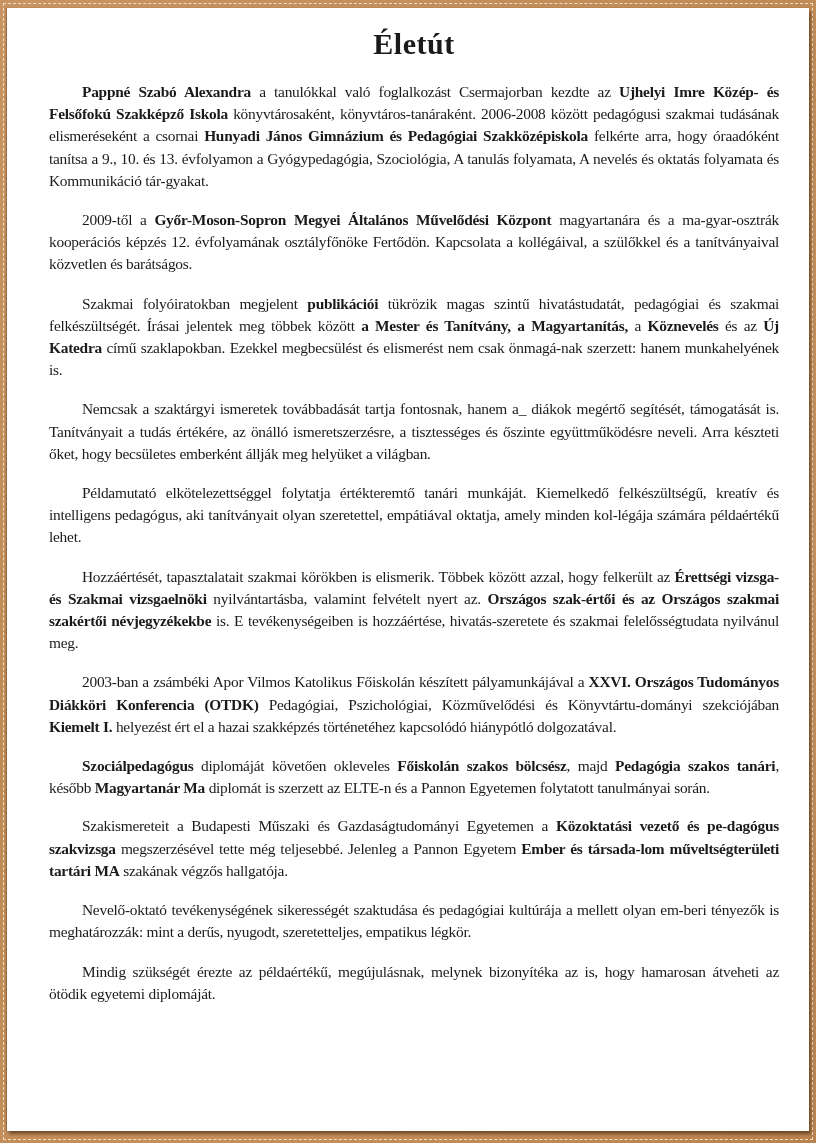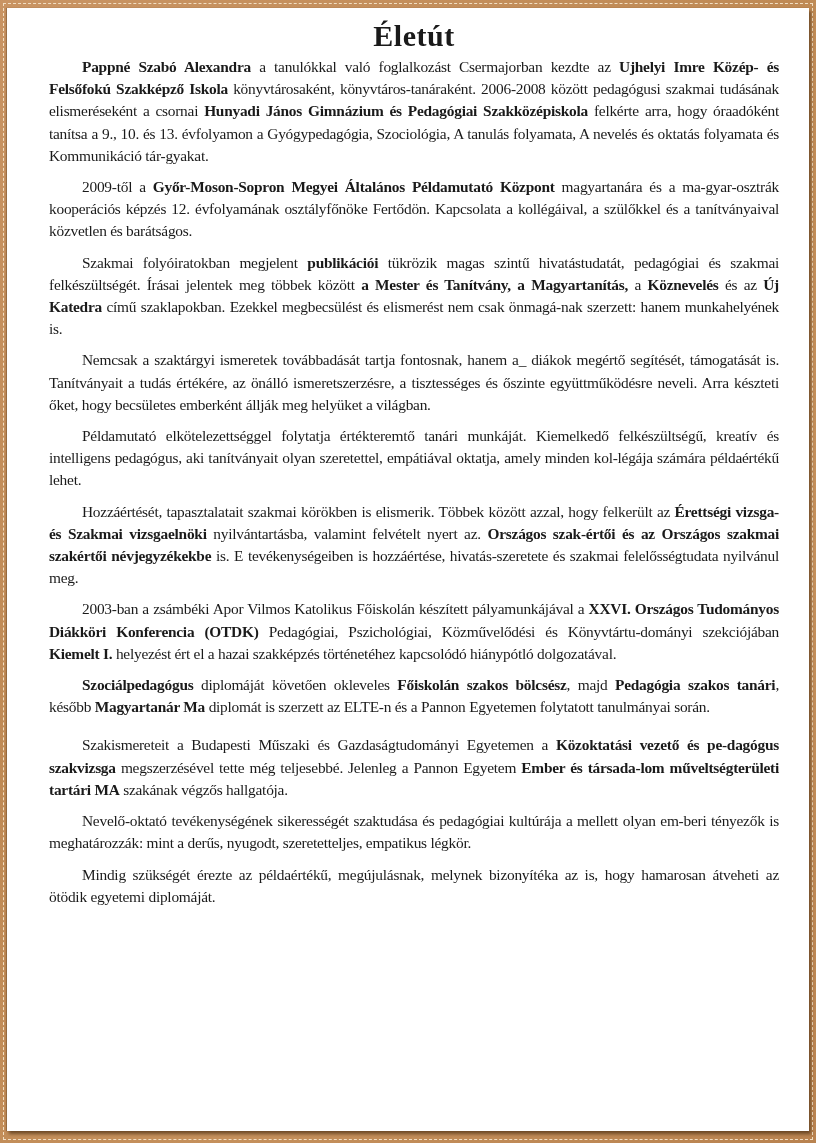--- a/index.html
+++ b/index.html
@@ -23,44 +23,44 @@
       position: absolute; left: 7px; top: 8px; width: 802px; height: 1123px;
       background: #ffffff;
       box-shadow: 2px 3px 3px rgba(60,35,10,0.6), -1px 0 1px rgba(60,35,10,0.3);
       box-sizing: border-box;
     }
     .content {
       position: absolute; left: 42px; top: 8px; width: 730px;
       color: #1a1a1a;
     }
     h1 {
-      margin: 0; text-align: center;
+      margin: 8px; text-align: center;
       font-size: 30px; font-weight: bold; line-height: 40px;
       letter-spacing: 0.5px;
     }
     p {
-      margin: 0 0 9px 0;
+      margin: 17px 0 9px 0;
       font-size: 15.4px; line-height: 22.2px;
       text-align: justify; text-indent: 33px;
       letter-spacing: -0.25px;
     }
     p.extra-gap { margin-top: 16px; }
     b { font-weight: bold; }
   </style>
 </head>
 <body>
 
 <div class="frame">
   <div class="stitch"></div>
   <div class="paper">
     <div class="content">
       <h1>Életút</h1>
       <div id="paras">
           <p><b>Pappné Szabó Alexandra</b><span> a tanulókkal való foglalkozást Csermajorban kezdte az </span><b>Ujhelyi Imre Közép- és Felsőfokú Szakképző Iskola</b><span> könyvtárosaként, könyvtáros-tanáraként. 2006-2008 között pedagógusi szakmai tudásának elismeréseként a csornai </span><b>Hunyadi János Gimnázium és Pedagógiai Szakközépiskola</b><span> felkérte arra, hogy óraadóként tanítsa a 9., 10. és 13. évfolyamon a Gyógypedagógia, Szociológia, A  tanulás folyamata, A nevelés és oktatás folyamata és Kommunikáció tár-gyakat.</span></p>
-          <p><span>2009-től a </span><b>Győr-Moson-Sopron Megyei Általános Példamutató Központ</b><span> magyartanára és a ma-gyar-osztrák kooperációs képzés 12. évfolyamának osztályfőnöke Fertődön. Kapcsolata a kollégáival, a szülőkkel és a tanítványaival közvetlen és barátságos.</span></p>
+          <p><span>2009-től a </span><b>Győr-Moson-Sopron Megyei Általános Művelődési Központ</b><span> magyartanára és a ma-gyar-osztrák kooperációs képzés 12. évfolyamának osztályfőnöke Fertődön. Kapcsolata a kollégáival, a szülőkkel és a tanítványaival közvetlen és barátságos.</span></p>
           <p><span>Szakmai folyóiratokban megjelent </span><b>publikációi</b><span> tükrözik magas szintű hivatástudatát, pedagógiai és szakmai felkészültségét. Írásai jelentek meg többek között </span><b>a Mester és Tanítvány, a Magyartanítás,</b><span> a </span><b>Köznevelés</b><span> és az </span><b>Új Katedra</b><span> című szaklapokban. Ezekkel megbecsülést és elismerést nem csak önmagá-nak szerzett: hanem munkahelyének is.</span></p>
           <p><span>Nemcsak a szaktárgyi ismeretek továbbadását tartja fontosnak, hanem a_ diákok megértő segítését, támogatását is. Tanítványait a tudás értékére, az önálló ismeretszerzésre, a tisztességes és őszinte együttműködésre neveli. Arra készteti őket, hogy becsületes emberként állják meg helyüket a világban.</span></p>
           <p><span>Példamutató elkötelezettséggel folytatja értékteremtő tanári munkáját. Kiemelkedő felkészültségű, kreatív és intelligens pedagógus, aki tanítványait olyan szeretettel, empátiával oktatja, amely minden kol-légája számára példaértékű lehet.</span></p>
           <p><span>Hozzáértését, tapasztalatait szakmai körökben is elismerik. Többek között azzal, hogy felkerült az </span><b>Érettségi vizsga- és Szakmai vizsgaelnöki</b><span> nyilvántartásba, valamint felvételt nyert az. </span><b>Országos szak-értői és az Országos szakmai szakértői névjegyzékekbe</b><span> is. E tevékenységeiben is hozzáértése, hivatás-szeretete és szakmai felelősségtudata nyilvánul meg.</span></p>
           <p><span>2003-ban a zsámbéki Apor Vilmos Katolikus Főiskolán készített pályamunkájával a </span><b>XXVI. Országos Tudományos Diákköri Konferencia (OTDK)</b><span> Pedagógiai, Pszichológiai, Közművelődési és Könyvtártu-dományi szekciójában </span><b>Kiemelt I.</b><span> helyezést ért el a hazai szakképzés történetéhez kapcsolódó hiánypótló dolgozatával.</span></p>
           <p><b>Szociálpedagógus</b><span> diplomáját követően okleveles </span><b>Főiskolán szakos bölcsész</b><span>, majd </span><b>Pedagógia szakos tanári</b><span>, később </span><b>Magyartanár Ma</b><span> diplomát is szerzett az ELTE-n és a Pannon Egyetemen folytatott tanulmányai során.</span></p>
           <p class="extra-gap"><span>Szakismereteit a Budapesti Műszaki és Gazdaságtudományi Egyetemen a </span><b>Közoktatási vezető és pe-dagógus szakvizsga</b><span> megszerzésével tette még teljesebbé. Jelenleg a Pannon Egyetem </span><b>Ember és társada-lom műveltségterületi tartári MA</b><span> szakának végzős hallgatója.</span></p>
           <p><span>Nevelő-oktató tevékenységének sikerességét szaktudása és pedagógiai kultúrája a mellett olyan em-beri tényezők is meghatározzák: mint a derűs, nyugodt, szeretetteljes, empatikus légkör.</span></p>
           <p><span>Mindig szükségét érezte az példaértékű, megújulásnak, melynek bizonyítéka az is, hogy hamarosan átveheti az ötödik egyetemi diplomáját.</span></p>
         </div>

